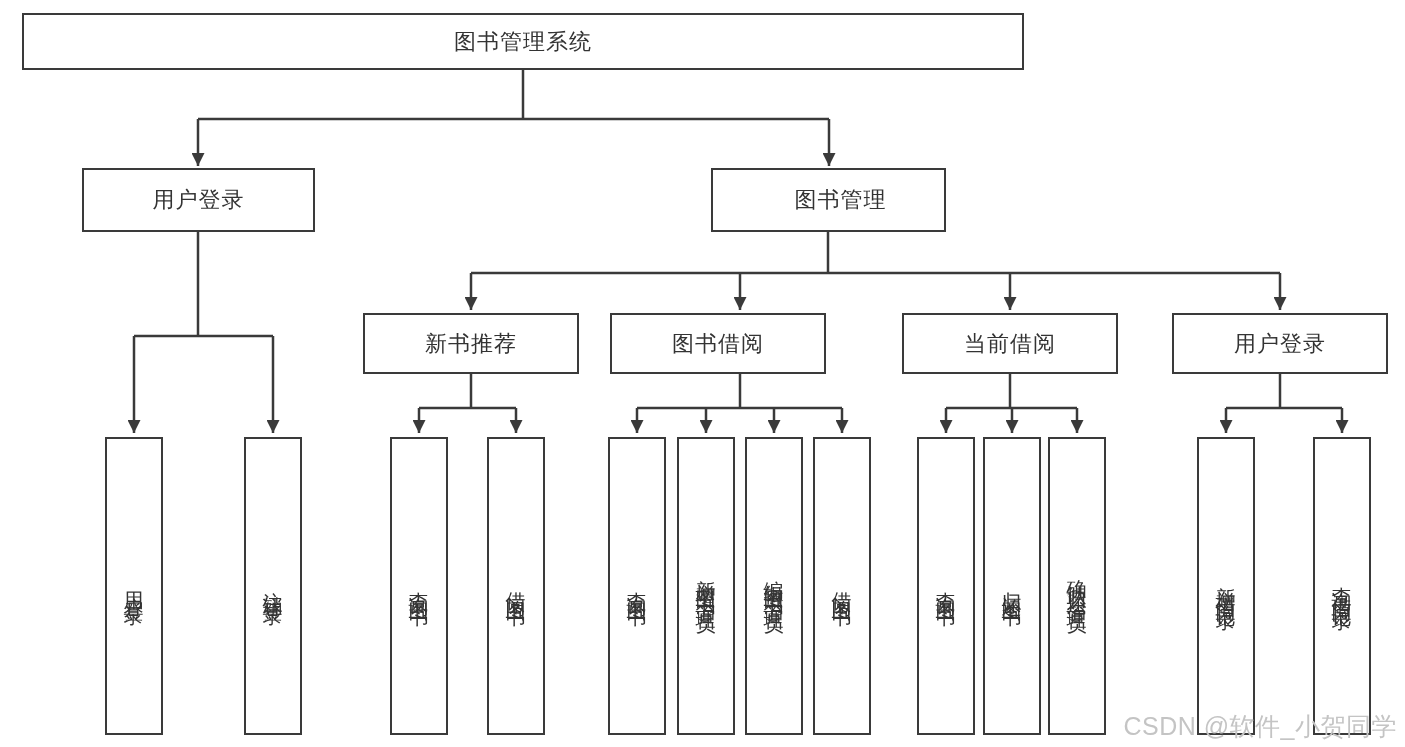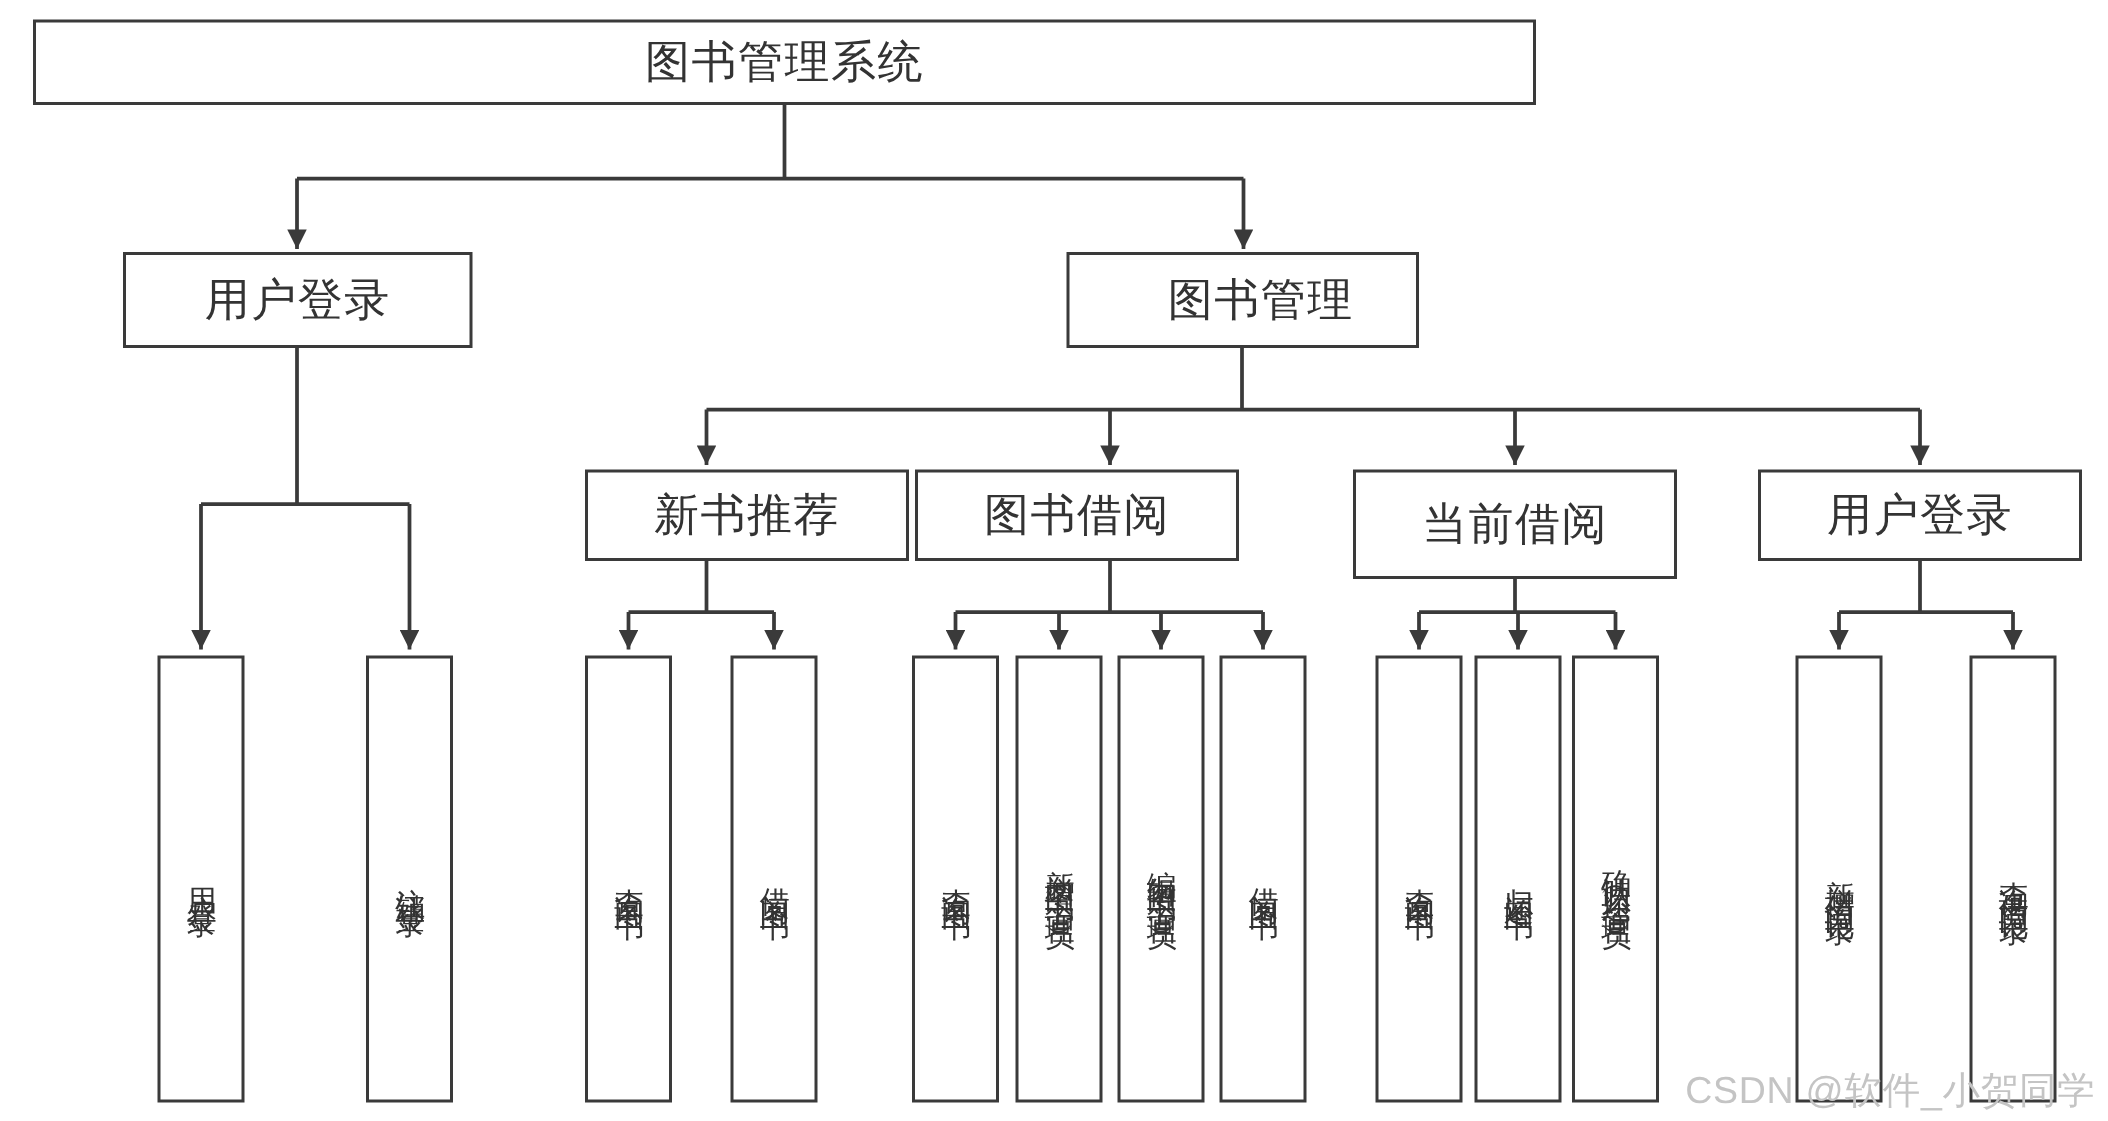--- a/index.html
+++ b/index.html
@@ -7,21 +7,21 @@
     position:relative;width:1405px;height:747px;background:#ffffff;overflow:hidden;
     font-family:"Liberation Sans","DejaVu Sans",sans-serif;
   }
   .connectors{position:absolute;left:0;top:0;z-index:1;}
   .node{
     position:absolute;box-sizing:border-box;z-index:2;
     border:2.5px solid #3a3a3a;background:#ffffff;color:#333333;
     display:flex;align-items:center;justify-content:center;
     text-align:center;
   }
-  .node.h{font-size:30px;letter-spacing:1px;font-family:Liberation Serif, serif;}
+  .node.h{font-size:22px;letter-spacing:1px;font-family:Liberation Serif, serif;}
   .node.v{
     writing-mode:vertical-rl;text-orientation:mixed;
     font-size:20px;letter-spacing:5px;line-height:1;
   }
   .watermark{
     position:absolute;right:8px;bottom:4px;z-index:3;
     color:#c4c4c4;font-size:25px;letter-spacing:0.5px;
     font-family:"Liberation Sans","DejaVu Sans",sans-serif;
   }
 </style>
@@ -90,23 +90,23 @@
       <path d="M1226,408 V433" marker-end="url(#arw)"></path>
       <path d="M1342,408 V433" marker-end="url(#arw)"></path>
     </g>
   </svg>
 
   <div class="node h" style="left:22px;top:13px;width:1002px;height:57px;">图书管理系统</div>
 
   <div class="node h" style="left:82px;top:168px;width:233px;height:64px;">用户登录</div>
   <div class="node h" style="left:711px;top:168px;width:235px;height:64px;padding-left:24px;">图书管理</div>
 
-  <div class="node h" style="left:363px;top:313px;width:216px;height:61px;margin-left:27px;">新书推荐</div>
+  <div class="node h" style="left:363px;top:313px;width:216px;height:61px;">新书推荐</div>
   <div class="node h" style="left:610px;top:313px;width:216px;height:61px;">图书借阅</div>
-  <div class="node h" style="left:902px;top:313px;width:216px;height:73px;">当前借阅</div>
+  <div class="node h" style="left:902px;top:313px;width:216px;height:61px;">当前借阅</div>
   <div class="node h" style="left:1172px;top:313px;width:216px;height:61px;">用户登录</div>
 
   <div class="node v" style="left:105px;top:437px;width:58px;height:298px;">用户登录</div>
   <div class="node v" style="left:244px;top:437px;width:58px;height:298px;">注销登录</div>
 
   <div class="node v" style="left:390px;top:437px;width:58px;height:298px;">查询图书</div>
   <div class="node v" style="left:487px;top:437px;width:58px;height:298px;">借阅图书</div>
 
   <div class="node v" style="left:608px;top:437px;width:58px;height:298px;">查询图书</div>
   <div class="node v" style="left:677px;top:437px;width:58px;height:298px;">新增图书（管理员）</div>

